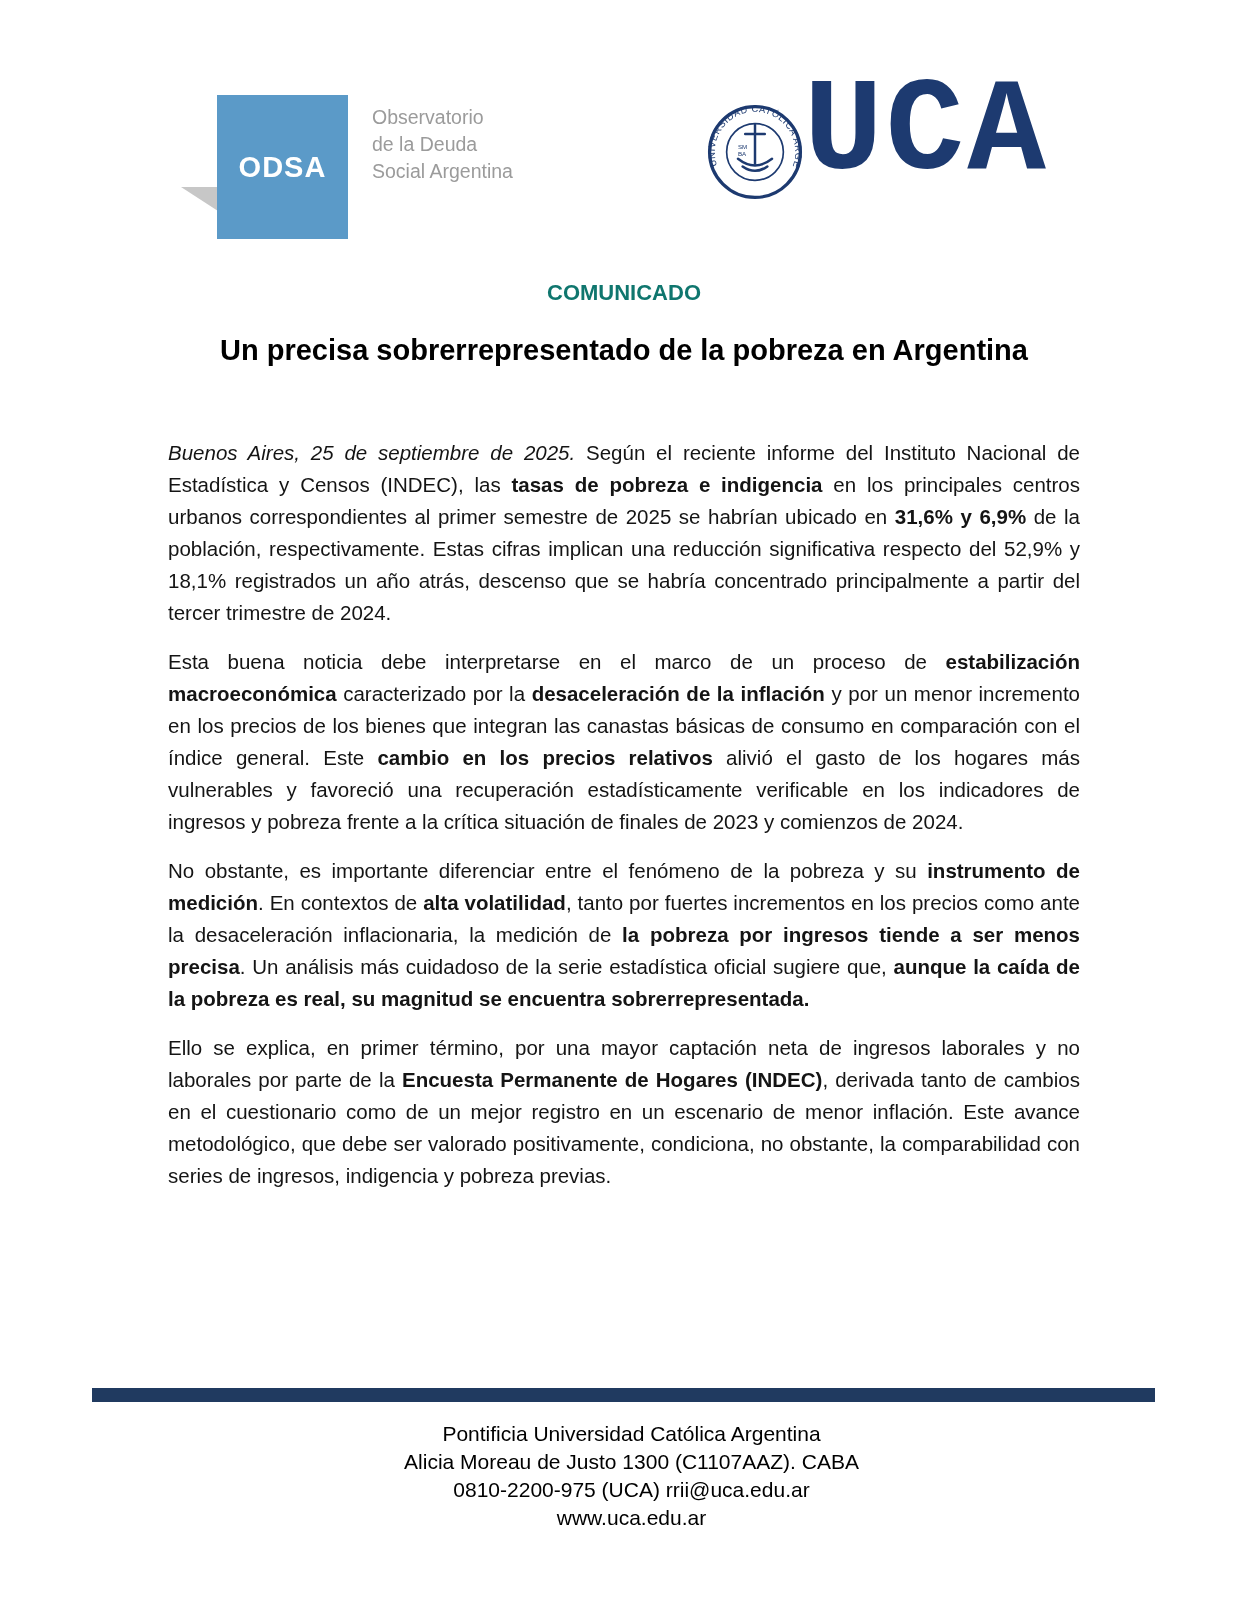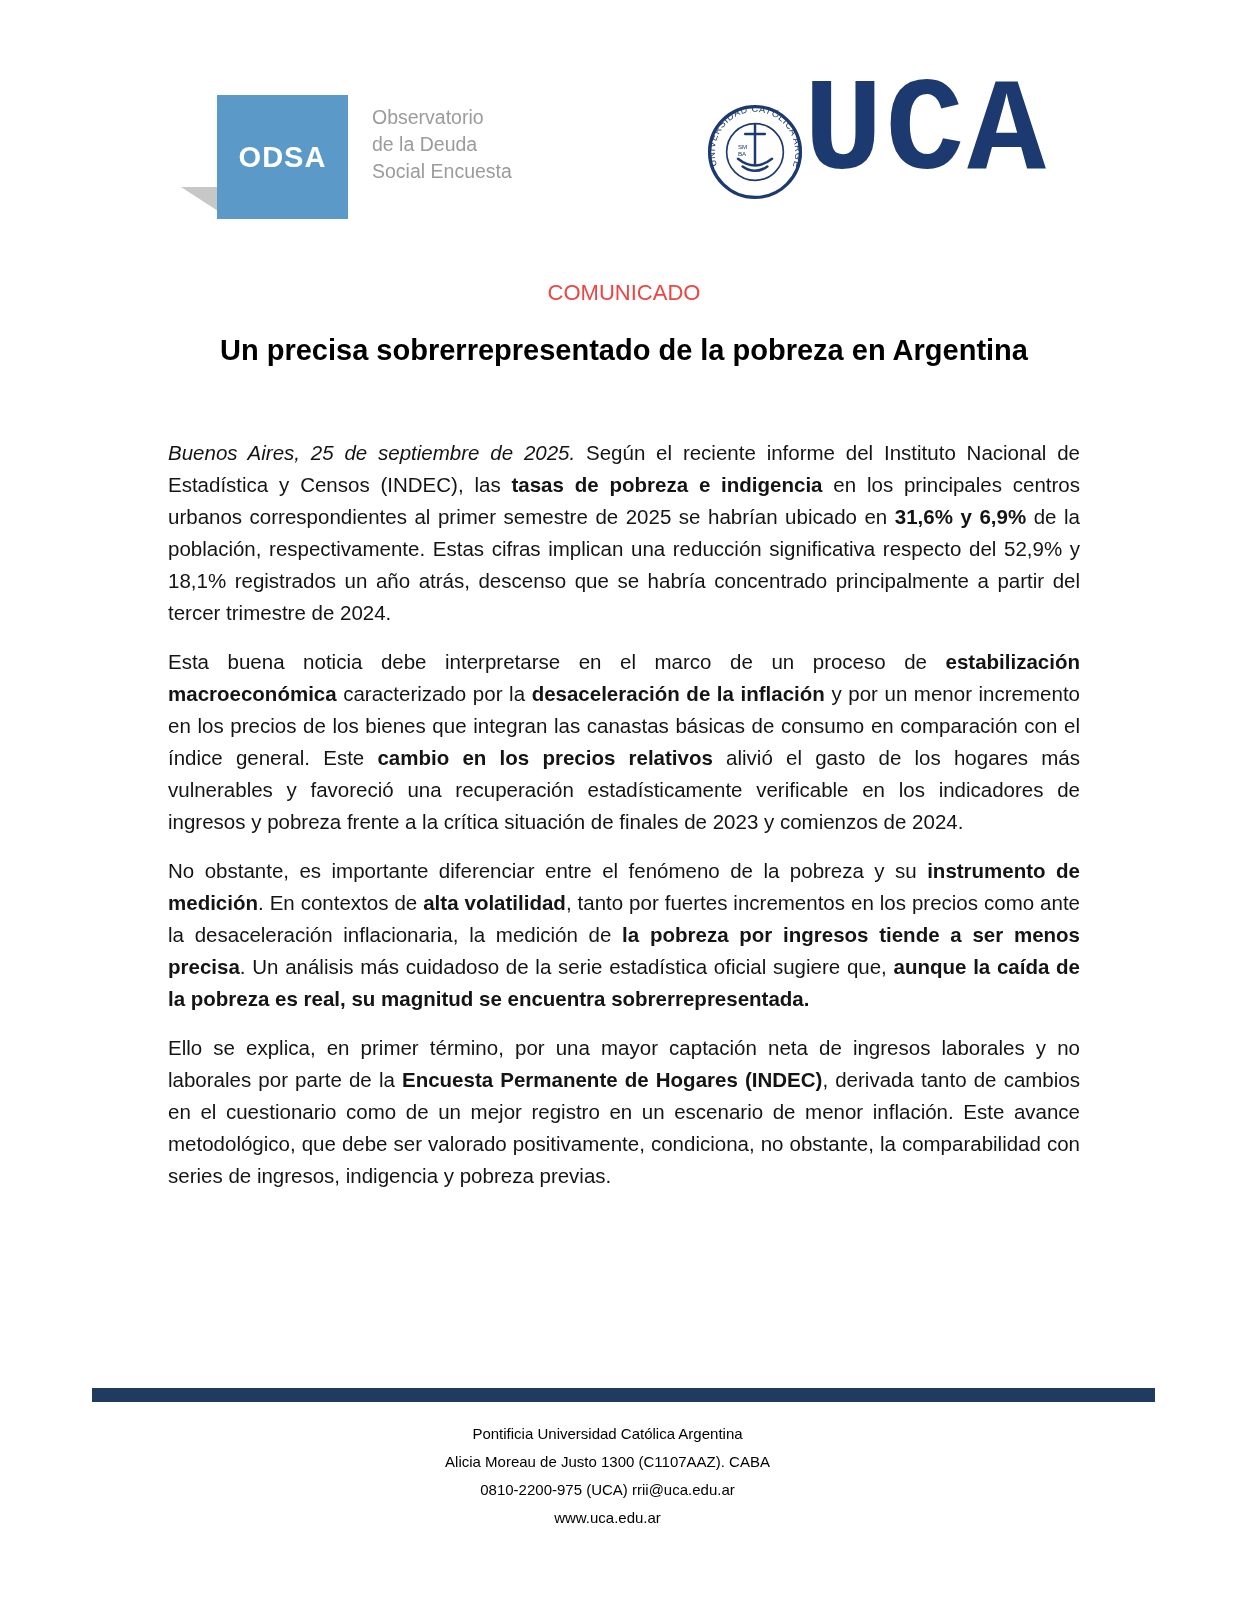--- a/index.html
+++ b/index.html
@@ -9,21 +9,21 @@
     font-family:"Liberation Sans", sans-serif;
     color:#111111;
     position:relative;
     overflow:hidden;
   }
   .page{position:absolute;inset:0;}
 
   
   .header{position:absolute;top:0;left:0;width:100%;height:240px;}
   .odsa-square{
-    position:absolute;left:217px;top:95px;width:131px;height:124px;
+    position:absolute;left:217px;top:95px;width:131px;height:144px;
     display:flex;align-items:center;justify-content:center;
   }
   .odsa-square span{
     color:#ffffff;font-weight:bold;font-size:29px;letter-spacing:1px;
   }
   .odsa-shadow{
     position:absolute;left:181px;top:187px;width:37px;height:24px;
     clip-path:polygon(0 0,100% 0,100% 100%);
   }
   .odsa-org{
@@ -34,58 +34,58 @@
   .uca-seal{position:absolute;left:6px;top:7px;}
   .uca-acronym{
     position:absolute;left:104px;top:-28px;
     font-family:Liberation Mono, monospace;font-weight:bold;
     font-size:131px;line-height:131px;letter-spacing:3px;
   }
 
   
   .main{position:absolute;left:168px;top:280px;width:912px;}
   .kicker{
-    text-align:center;font-weight:normal;font-size:22px;line-height:26px;
-    margin:0 0 27px 0;color:#ef4444;
+    text-align:center;font-weight:bold;font-size:22px;line-height:26px;
+    margin:0 0 27px 0;color:#0f766e;
   }
   .title{
     text-align:center;font-weight:bold;font-size:29px;line-height:34px;
     margin:0 0 70px 0;color:#000;
   }
   .body-text{font-size:20.5px;line-height:32px;text-align:justify;color:#141414;margin-top:16px;}
   .body-text p{margin:0 0 17px 0;}
   .b{font-weight:bold;}
   .i{font-style:italic;}
 
   
   .footer-bar{
     position:absolute;left:92px;top:1388px;width:1063px;height:14px;
   }
   .footer-lines{
-    position:absolute;left:76px;top:1420px;width:1063px;
-    text-align:center;font-size:15px;line-height:28px;color:#000;
+    position:absolute;left:100px;top:1420px;width:1063px;
+    text-align:center;font-size:21px;line-height:28px;color:#000;
   }
 </style>
 </head>
 <body>
 
 <div class="page">
 
   <header class="header">
 
     <div class="odsa-shadow" style="background: rgb(199, 199, 199);"></div>
 
     <div class="odsa-square" style="background: rgb(91, 154, 200);">
       <span>ODSA</span>
     </div>
 
     <div class="odsa-org" style="color: rgb(155, 155, 155);">
       <div>Observatorio</div>
       <div>de la Deuda</div>
-      <div>Social Encuesta</div>
+      <div>Social Argentina</div>
     </div>
 
     <div class="uca-logo">
       <svg class="uca-seal" width="98" height="98" viewBox="0 0 95 95" aria-hidden="true">
         <defs>
           <path id="sealArc" d="M 10.8 60.8 A 39 39 0 1 1 84.2 60.8" fill="none"></path>
         </defs>
         <circle cx="47.5" cy="47.5" r="44" fill="none" class="sealStroke" stroke-width="3.2" stroke="#1d3a70"></circle>
         <circle cx="47.5" cy="47.5" r="27.5" fill="none" class="sealStroke" stroke-width="1.6" stroke="#1d3a70"></circle>
         <text font-size="9" font-family="Liberation Sans, sans-serif" letter-spacing="0.6" class="sealFill" fill="#1d3a70">

